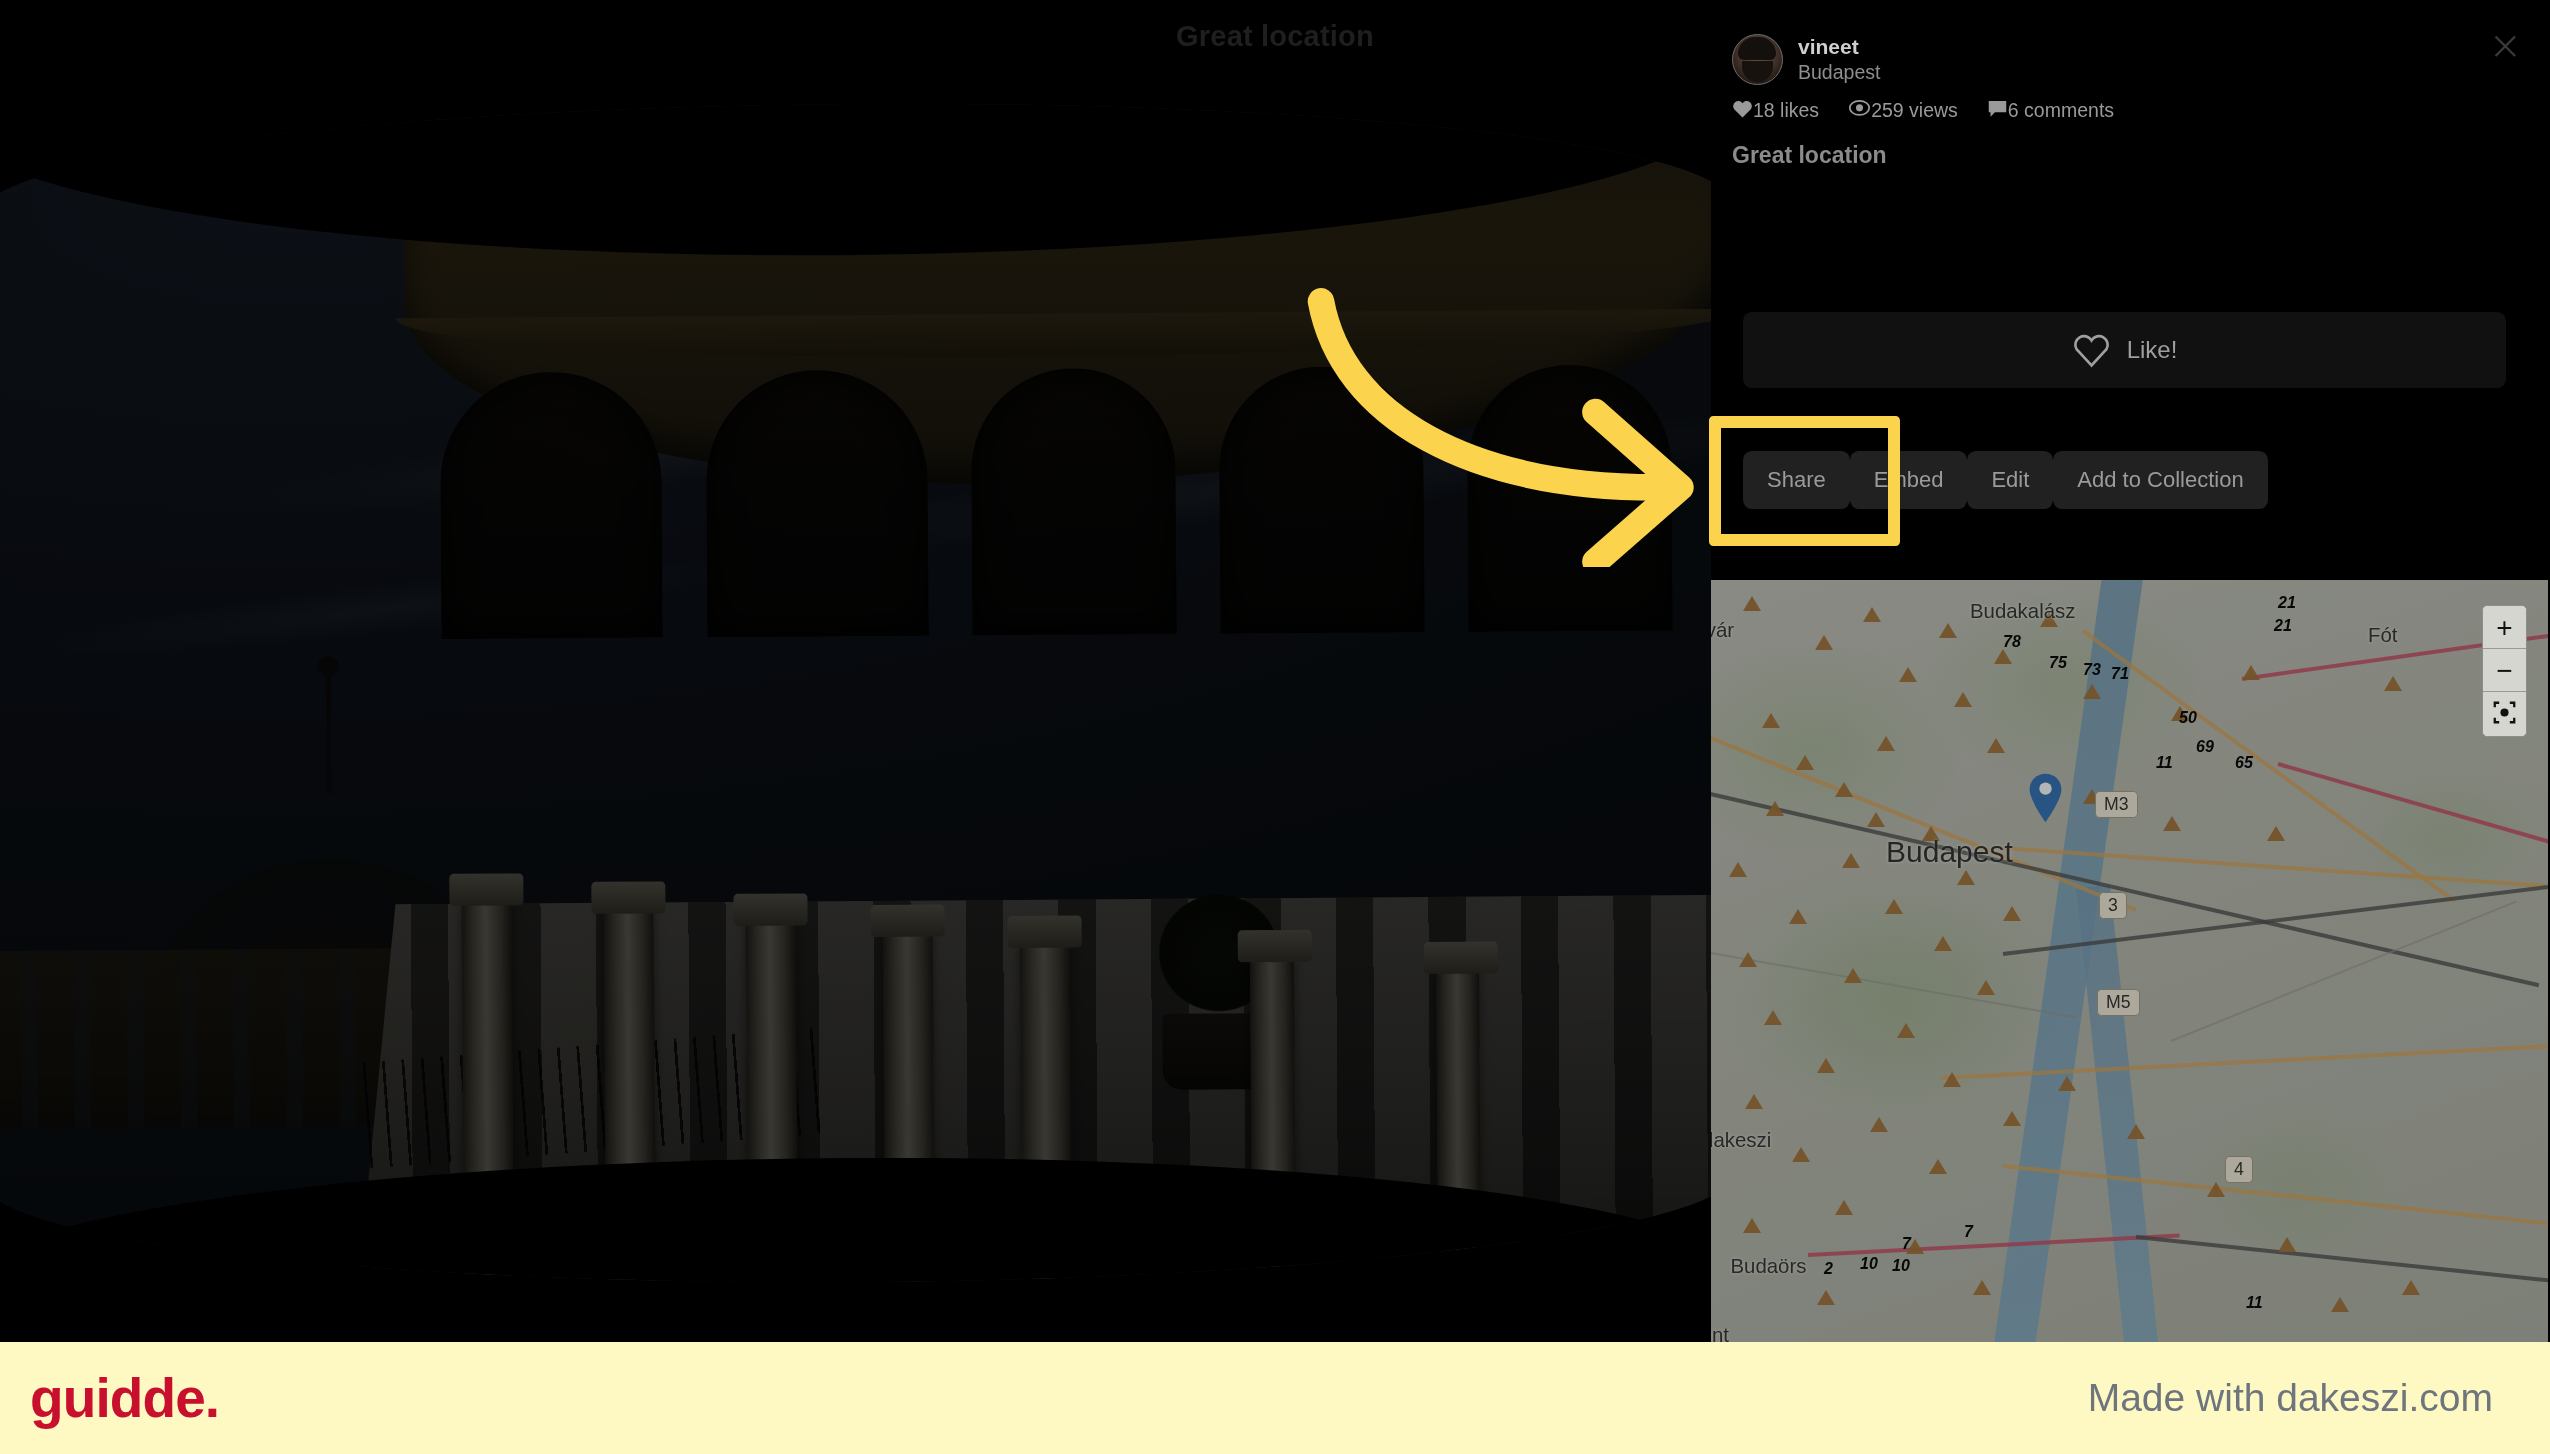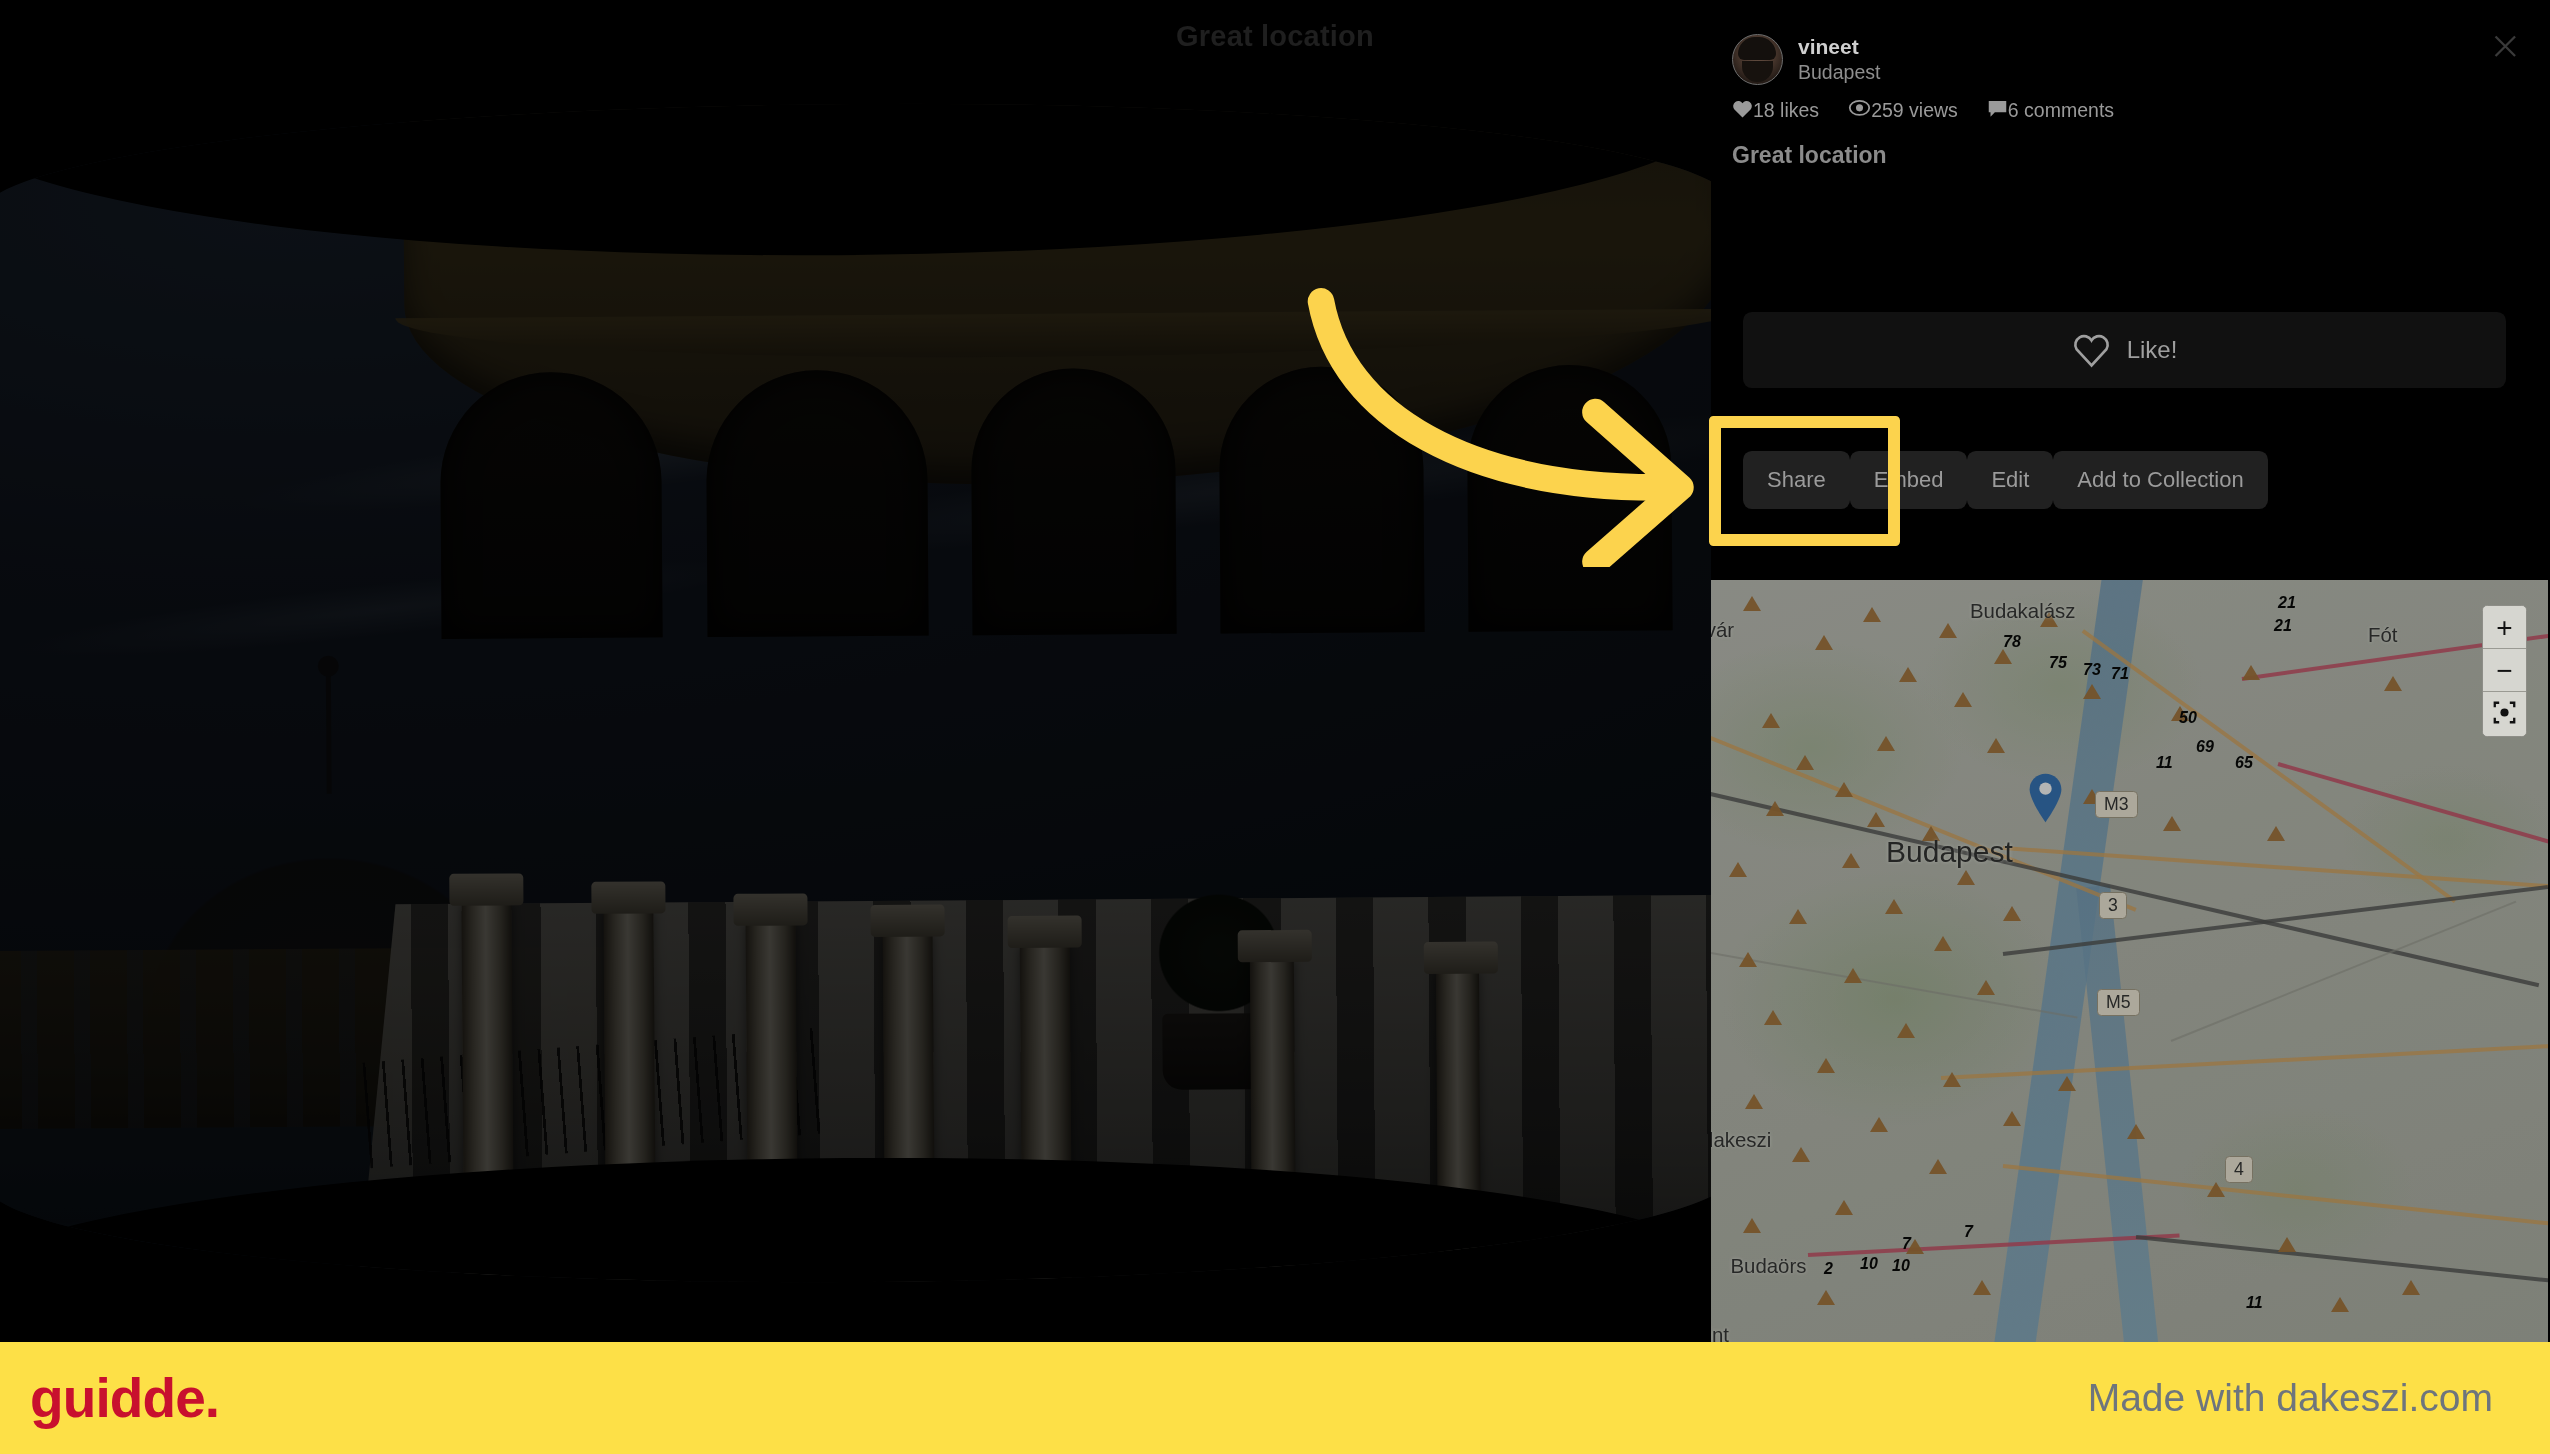--- a/index.html
+++ b/index.html
@@ -273,21 +273,21 @@
   }
   .mapctl button{
     display:block;width:100%;height:43px;background:#d6d6d0;border:none;border-bottom:0.9px solid #9a9a93;
     color:#111;font-size:28px;line-height:39px;cursor:pointer;font-family:"Liberation Sans",sans-serif;
     padding:0;
   }
   .mapctl button:last-child{border-bottom:none;height:44px;}
 
   
   .footer{
-    position:absolute;left:0;bottom:0;width:2550px;height:112px;background:#fde047;
+    position:absolute;left:0;bottom:0;width:2550px;height:112px;background:#fef9c3;
     display:flex;align-items:center;z-index:80;
   }
   .logo{
     position:absolute;left:30px;color:#c8102e;font-size:55px;font-weight:700;letter-spacing:-0.9px;
     font-family:"Liberation Sans", sans-serif;
   }
   .made{
     position:absolute;right:57px;color:#6e757d;font-size:39px;font-family:"Liberation Sans", sans-serif;
   }
 </style>

